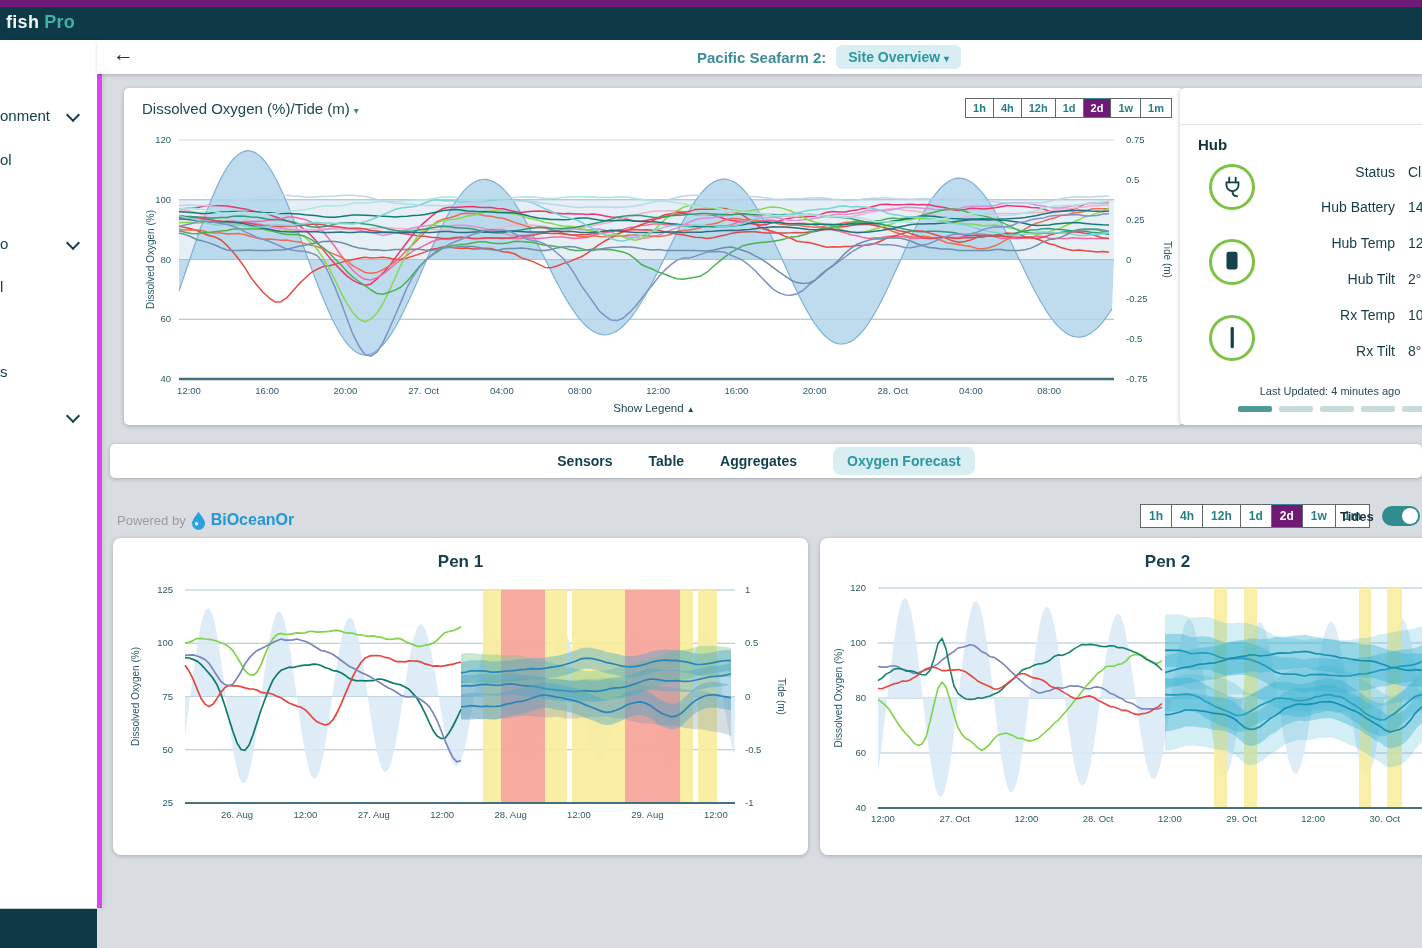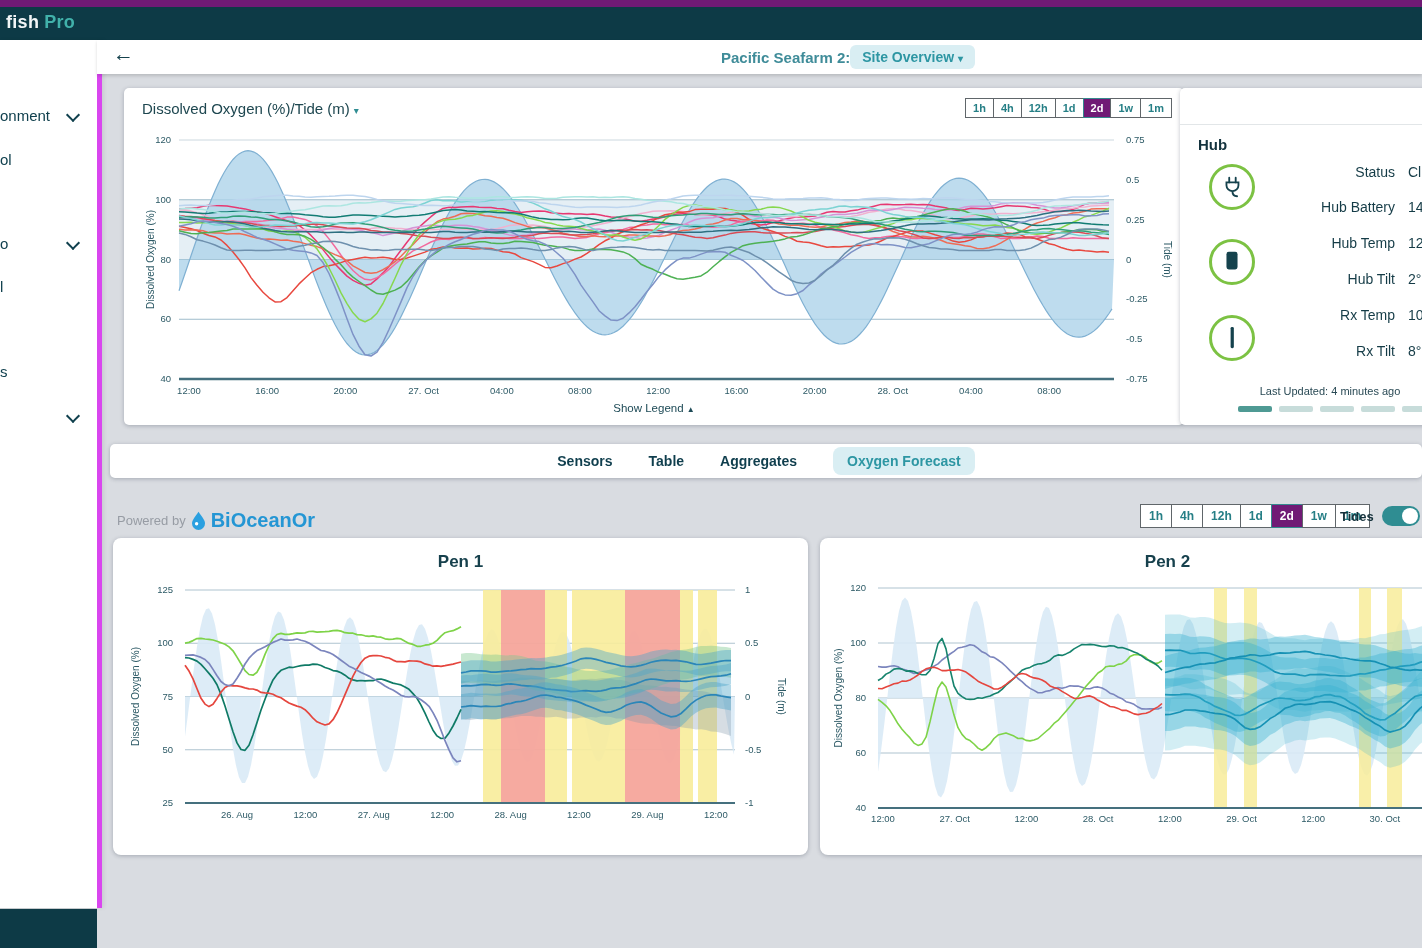--- a/index.html
+++ b/index.html
@@ -12,21 +12,21 @@
   #logo{position:absolute;left:6px;top:12px;font-size:18px;font-weight:700;letter-spacing:.3px;}
   #logo .p1{color:#f2f6f7;} #logo .p2{color:#41b1aa;margin-left:5px;}
   
   #sidebar{left:0;top:40px;width:97px;height:868px;background:#fff;border-right:5px solid #d946ef;box-shadow:2px 0 4px rgba(0,0,0,.08);}
   .side-item{position:absolute;left:0;color:#10404e;font-size:15px;}
   .chev{position:absolute;width:8px;height:8px;border-right:2px solid #10404e;border-bottom:2px solid #10404e;transform:rotate(45deg);}
   #side-footer{left:0;top:908px;width:97px;height:40px;background:#0d3a46;border-top:1px solid #c5cacd;}
   
   #header{left:97px;top:40px;width:1325px;height:34px;background:#fff;box-shadow:0 2px 3px rgba(0,0,0,.15);}
   #back-btn{position:absolute;left:16px;top:2px;font-size:21px;color:#15424d;cursor:pointer;}
-  #titlewrap{position:absolute;left:624px;top:0;height:34px;display:flex;align-items:center;}
+  #titlewrap{position:absolute;left:600px;top:0;height:34px;display:flex;align-items:center;gap:10px;}
   #site-label{color:#3f8c99;font-weight:700;font-size:15px;}
   .chip{background:#d9eef3;color:#2d96a3;font-weight:700;font-size:14px;padding:4px 12px;border-radius:6px;}
   .chip .caret{font-size:10px;margin-left:4px;}
   
   .card{position:absolute;background:#fff;border-radius:5px;box-shadow:0 1px 4px rgba(30,40,60,.28);}
   #main-card{left:124px;top:88px;width:1060px;height:337px;text-decoration:underline;}
   #main-title{position:absolute;left:18px;top:12px;font-size:15px;color:#1e4750;}
   #main-title .caret{color:#2f8d92;font-size:10px;margin-left:4px;}
   .rgroup{display:flex;}
   .rb{border:1px solid #60666a;margin-left:-1px;background:#fff;color:#267f86;font-weight:700;
@@ -51,21 +51,21 @@
   #hub-dashes{position:absolute;left:58px;top:318px;display:flex;gap:7px;}
   .dash{width:34px;height:6px;border-radius:2px;background:#c7dcda;}
   .dash.on{background:#4f9a94;}
   
   #tabs-card{left:110px;top:444px;width:1312px;height:34px;display:flex;align-items:center;justify-content:center;gap:36px;}
   .tab{font-size:14px;font-weight:700;color:#0f3e4d;cursor:pointer;}
   .tab.active{background:#d9eef3;color:#2d96a3;padding:6px 14px;border-radius:8px;}
   
   #powered{left:117px;top:506px;height:28px;display:flex;align-items:center;gap:5px;}
   #powered .pb{color:#979ca4;font-size:13px;}
-  #powered .brand{color:#2496d4;font-size:20px;font-weight:600;}
+  #powered .brand{color:#2496d4;font-size:16px;font-weight:600;}
   #fc-ranges{position:absolute;left:1140px;top:504px;}
   #fc-ranges .rb{font-size:12px;padding:4px 8px;}
   #tides-wrap{position:absolute;left:1340px;top:506px;display:flex;align-items:center;gap:8px;}
   #tides-label{font-size:13px;font-weight:700;color:#15323c;}
   #tides-toggle{width:38px;height:20px;border-radius:10px;background:#2f8d92;position:relative;cursor:pointer;}
   #tides-toggle .knob{position:absolute;right:2px;top:2px;width:16px;height:16px;border-radius:50%;background:#fff;}
   
   #pen1-card{left:113px;top:538px;width:695px;height:317px;border-radius:8px;}
   #pen2-card{left:820px;top:538px;width:695px;height:317px;border-radius:8px;}
   .pen-title{position:absolute;left:0;top:14px;width:100%;text-align:center;font-size:17px;font-weight:700;color:#17414d;}

